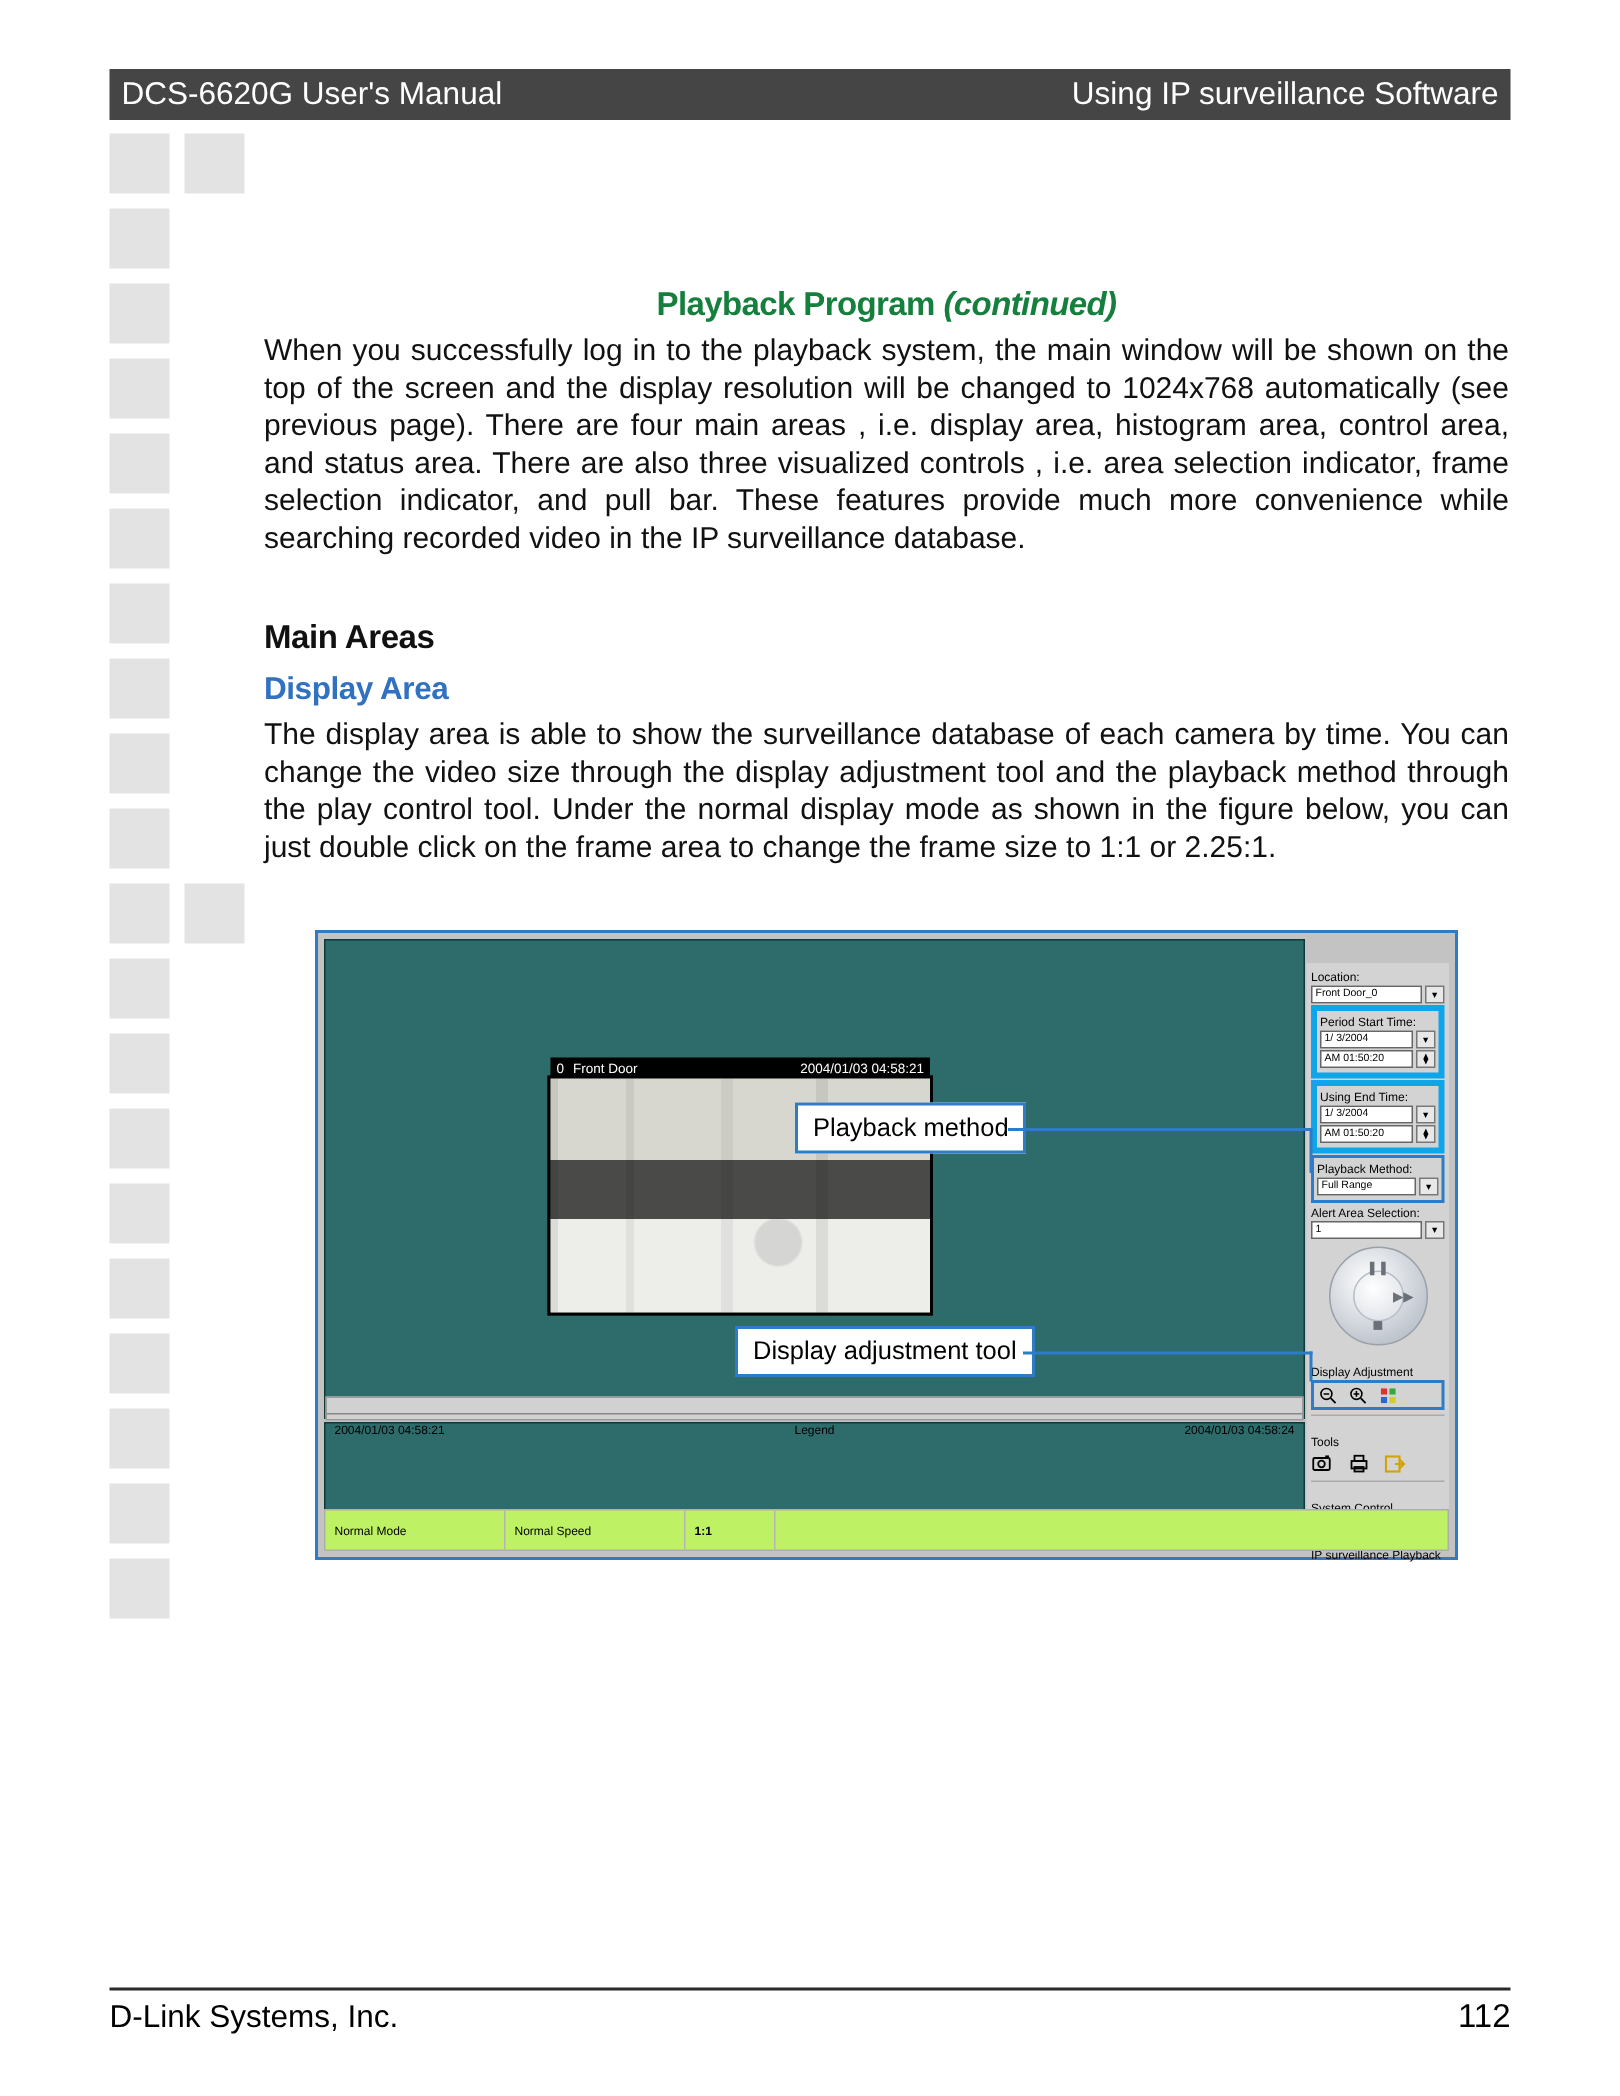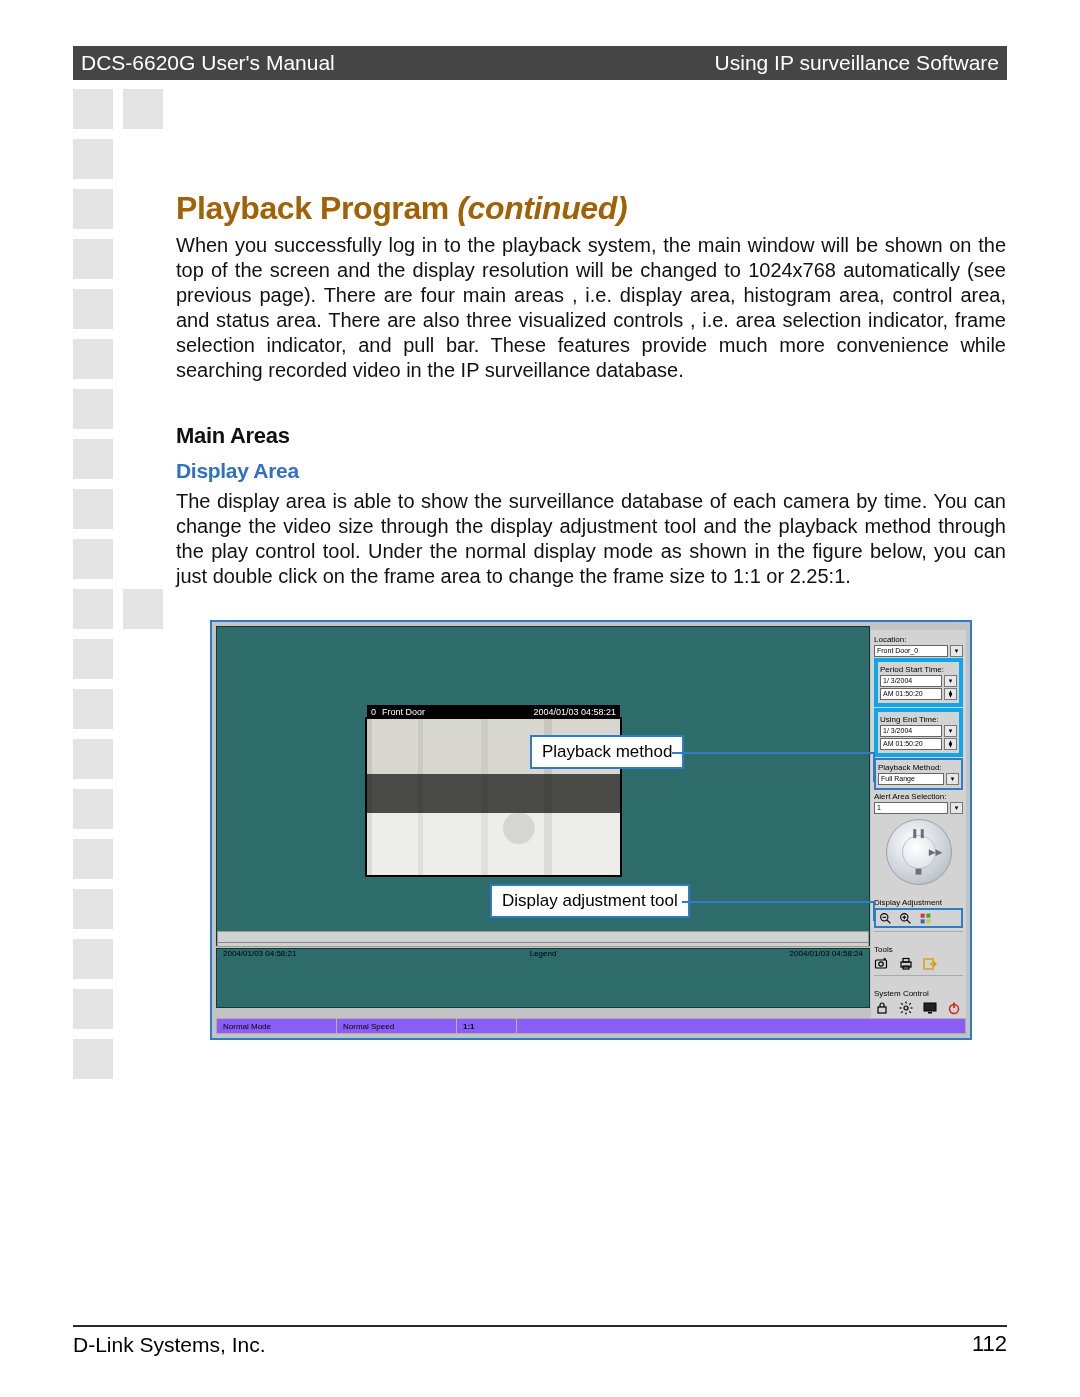--- a/index.html
+++ b/index.html
@@ -13,21 +13,21 @@
   .header-left { font-weight: 400; }
   .header-right { font-weight: 400; }
 
   
   .squares { position: absolute; left: 73px; top: 89px; width: 90px; }
   .sq-row { display: flex; gap: 10px; margin-bottom: 10px; }
   .sq { width: 40px; height: 40px; background: #e3e3e3; }
 
   
   .content { position: absolute; left: 176px; top: 190px; width: 830px; }
-  .h-playback { color: #a16207; font-size: 32px; font-weight: 700; letter-spacing: -0.4px; font-family: 'Arial Narrow', Arial, sans-serif; }
+  .h-playback { color: #15803d; font-size: 22px; font-weight: 700; letter-spacing: -0.4px; font-family: 'Arial Narrow', Arial, sans-serif; text-align: center; }
   .h-playback .cont { font-style: italic; font-weight: 700; }
   .para { color: #111; font-size: 20px; line-height: 1.25; margin-top: 6px; text-align: justify; }
 
   .h-main-areas { color: #111; font-size: 22px; font-weight: 700; margin-top: 40px; font-family: 'Arial Narrow', Arial, sans-serif; letter-spacing: -0.3px; }
   .h-display-area { color: #3171c1; font-size: 21px; font-weight: 700; margin-top: 10px; font-family: 'Arial Narrow', Arial, sans-serif; letter-spacing: -0.3px; }
 
   
   .shot { position: absolute; left: 210px; top: 620px; width: 762px; height: 420px;
     border: 2px solid #2f7cc6; background: #c3c3c3; }
   .vid-area { position: absolute; left: 4px; top: 4px; right: 100px; bottom: 92px;
@@ -39,21 +39,21 @@
     padding: 0 4px; align-items: center; }
   .office { position: absolute; inset: 0; background:
     linear-gradient(180deg, #d7d7d0 0 35%, #4a4a48 35% 60%, #ededea 60% 100%); }
   .office::after { content: ""; position: absolute; inset: 0;
     background:
       linear-gradient(90deg, rgba(0,0,0,0.15) 0 2%, transparent 2% 20%, rgba(0,0,0,0.12) 20% 22%, transparent 22% 45%, rgba(0,0,0,0.1) 45% 48%, transparent 48% 70%, rgba(0,0,0,0.15) 70% 73%, transparent 73% 100%),
       radial-gradient(circle at 60% 70%, rgba(0,0,0,0.2) 0 8%, transparent 9%);
     opacity: .5; }
 
   
-  .panel { position: absolute; right: 4px; top: 8px; width: 95px; bottom: 4px;
+  .panel { position: absolute; right: 4px; top: 20px; width: 95px; bottom: 4px;
     background: #d3d3d3; font-size: 8px; padding: 3px; }
   .panel-lbl { color: #000; font-size: 8px; margin-top: 2px; white-space: nowrap; overflow: hidden; }
   .panel-row { display: flex; align-items: center; gap: 2px; margin-top: 1px; }
   .panel-sel { flex: 1; height: 12px; background: #fff; border: 1px solid #666; font-size: 7px;
     padding: 0 2px; line-height: 10px; overflow: hidden; white-space: nowrap; }
   .panel-btn { width: 13px; height: 12px; background: #e8e8e8; border: 1px solid #777;
     display: flex; align-items: center; justify-content: center; font-size: 7px; }
   .panel-group-box { border: 4px solid #0ea5e9; padding: 1px 2px 3px 2px; margin-top: 1px; }
   .panel-playbox { border: 2px solid #2f7cc6; padding: 1px 2px 3px 2px; margin-top: 1px; }
   .jog { width: 66px; height: 66px; border-radius: 50%; background: radial-gradient(circle at 40% 35%, #fff, #cfd4db 55%, #a9b0ba 100%);
@@ -75,22 +75,22 @@
 
   
   .timeline { position: absolute; left: 4px; right: 100px; bottom: 30px; height: 60px;
     background: #2e6b6b; border: 1px solid #0e3a3a; }
   .timeline-top { position: absolute; left: 0; right: 0; top: -18px; height: 16px;
     background: #d1d1d1; border: 1px solid #9a9a9a; }
   .timeline-top::after { content: ""; position: absolute; left: 0; right: 0; bottom: 3px; height: 1px; background: #888; }
   .time-lbls { position: absolute; left: 6px; right: 6px; top: -3px; height: 14px;
     font-size: 8px; color: #000; display: flex; justify-content: space-between; align-items: center; }
   .time-legend { position: absolute; left: 50%; transform: translateX(-50%); }
-  .statusbar { position: absolute; left: 4px; right: 4px; bottom: 4px; height: 16px;
-    background: #8b5cf6; border: 1px solid #aeaeae; font-size: 8px; color: #000;
+  .statusbar { position: absolute; left: 4px; right: 4px; bottom: 4px; height: 28px;
+    background: #bef264; border: 1px solid #aeaeae; font-size: 8px; color: #000;
     display: flex; }
   .status-seg { padding: 0 6px; border-right: 1px solid #b3b3b3; height: 100%;
     display: flex; align-items: center; }
   .status-seg.wide { width: 120px; }
   .status-seg.short { width: 60px; font-weight: bold; }
   .status-spacer { flex: 1; }
   .status-right { padding: 0 6px; }
 
   
   .callout { position: absolute; border: 2px solid #2f7cc6; background: #fff;

